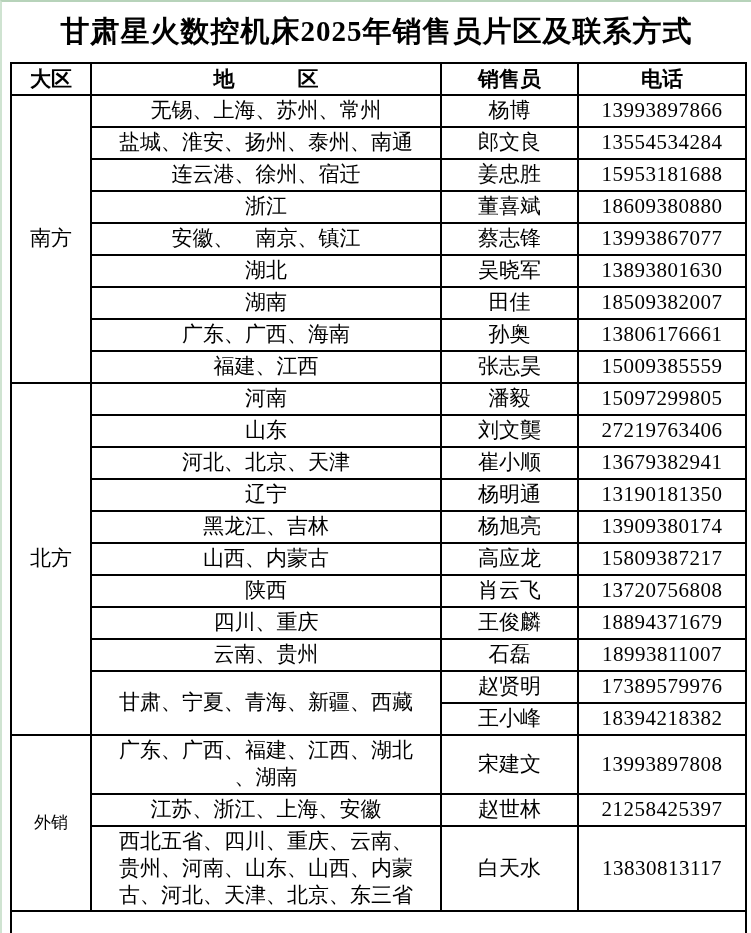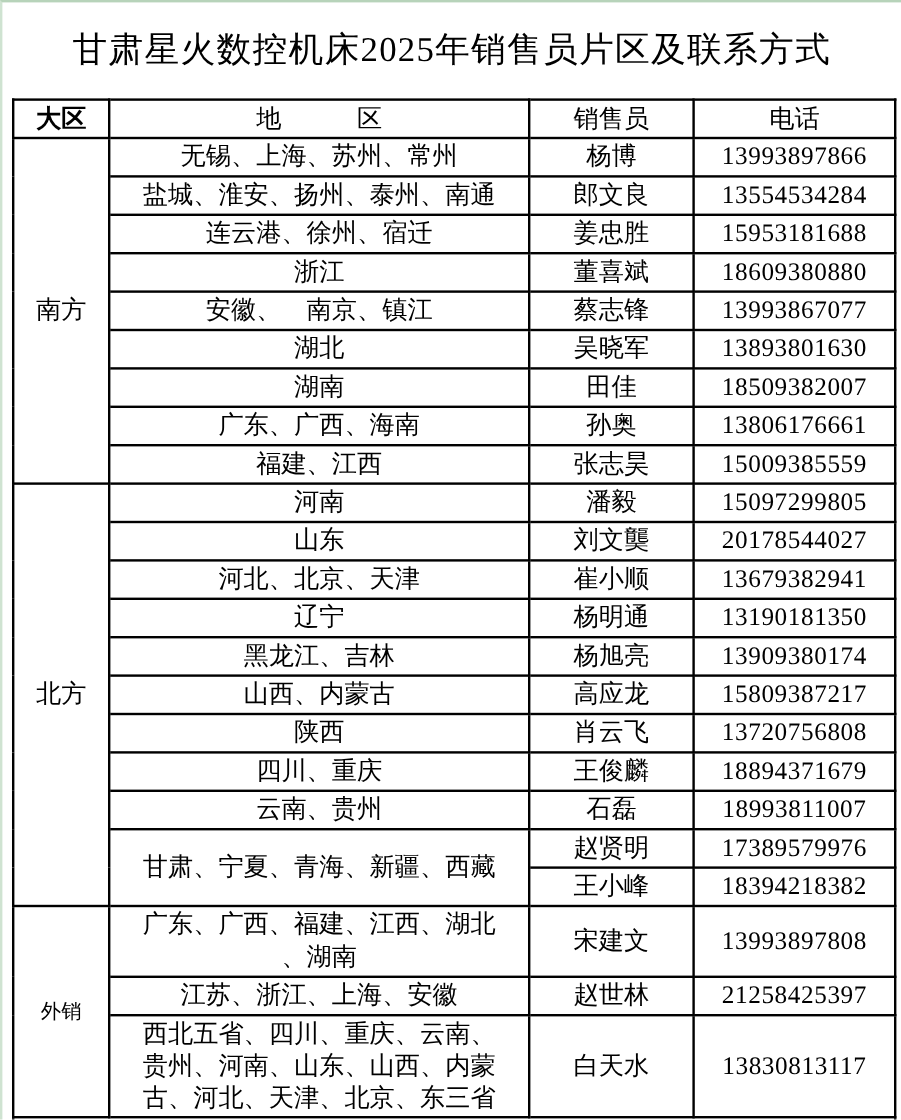--- a/index.html
+++ b/index.html
@@ -7,41 +7,41 @@
     width:751px; height:933px;
     background:#ffffff;
     box-sizing:border-box;
     border-top:2px solid #b7d3ba;
     border-left:2px solid #cfe3d1;
     font-family:"Liberation Serif","DejaVu Serif",serif;
     color:#000;
     overflow:hidden;
   }
   .title {
-    height:80px;
+    height:60px;
     display:flex; align-items:center; justify-content:center;
-    font-size:29px; font-weight:normal; letter-spacing:1px;
+    font-size:29px; font-weight:bold; letter-spacing:1px;
     white-space:nowrap;
     border-radius:22px;
   }
   table.main {
     border-collapse:collapse;
     table-layout:fixed;
     margin-left:8px;
     width:735px;
   }
   td, th {
     border:2px solid #000;
     text-align:center;
     vertical-align:middle;
     font-size:21px;
     padding:1px 2px;
     overflow:hidden;
   }
-  thead th { font-weight:normal; height:28px; }
+  thead th { font-weight:bold; height:28px; }
   thead th.region-group-h { font-weight:bold; }
   tbody td { height:28px; line-height:1.3; }
   .group-cell { font-size:21px; }
   .group-cell.small { font-size:17px;margin-left:11px; }
   .area-cell { white-space:pre-line;border-radius:10px; }
   .phone-cell { letter-spacing:0.5px; }
   .footer-cell {
     height:36px;
     text-align:left;
     padding-left:46px;
@@ -118,21 +118,21 @@
       </tr>
       <tr>
         <td class="group-cell" rowspan="11">北方</td>
         <td class="area-cell" rowspan="1">河南</td>
         <td class="salesperson-cell">潘毅</td>
         <td class="phone-cell">15097299805</td>
       </tr>
       <tr>
         <td class="area-cell" rowspan="1">山东</td>
         <td class="salesperson-cell">刘文龑</td>
-        <td class="phone-cell">20178544027</td>
+        <td class="phone-cell">27219763406</td>
       </tr>
       <tr>
         <td class="area-cell" rowspan="1">河北、北京、天津</td>
         <td class="salesperson-cell">崔小顺</td>
         <td class="phone-cell">13679382941</td>
       </tr>
       <tr>
         <td class="area-cell" rowspan="1">辽宁</td>
         <td class="salesperson-cell">杨明通</td>
         <td class="phone-cell">13190181350</td>

